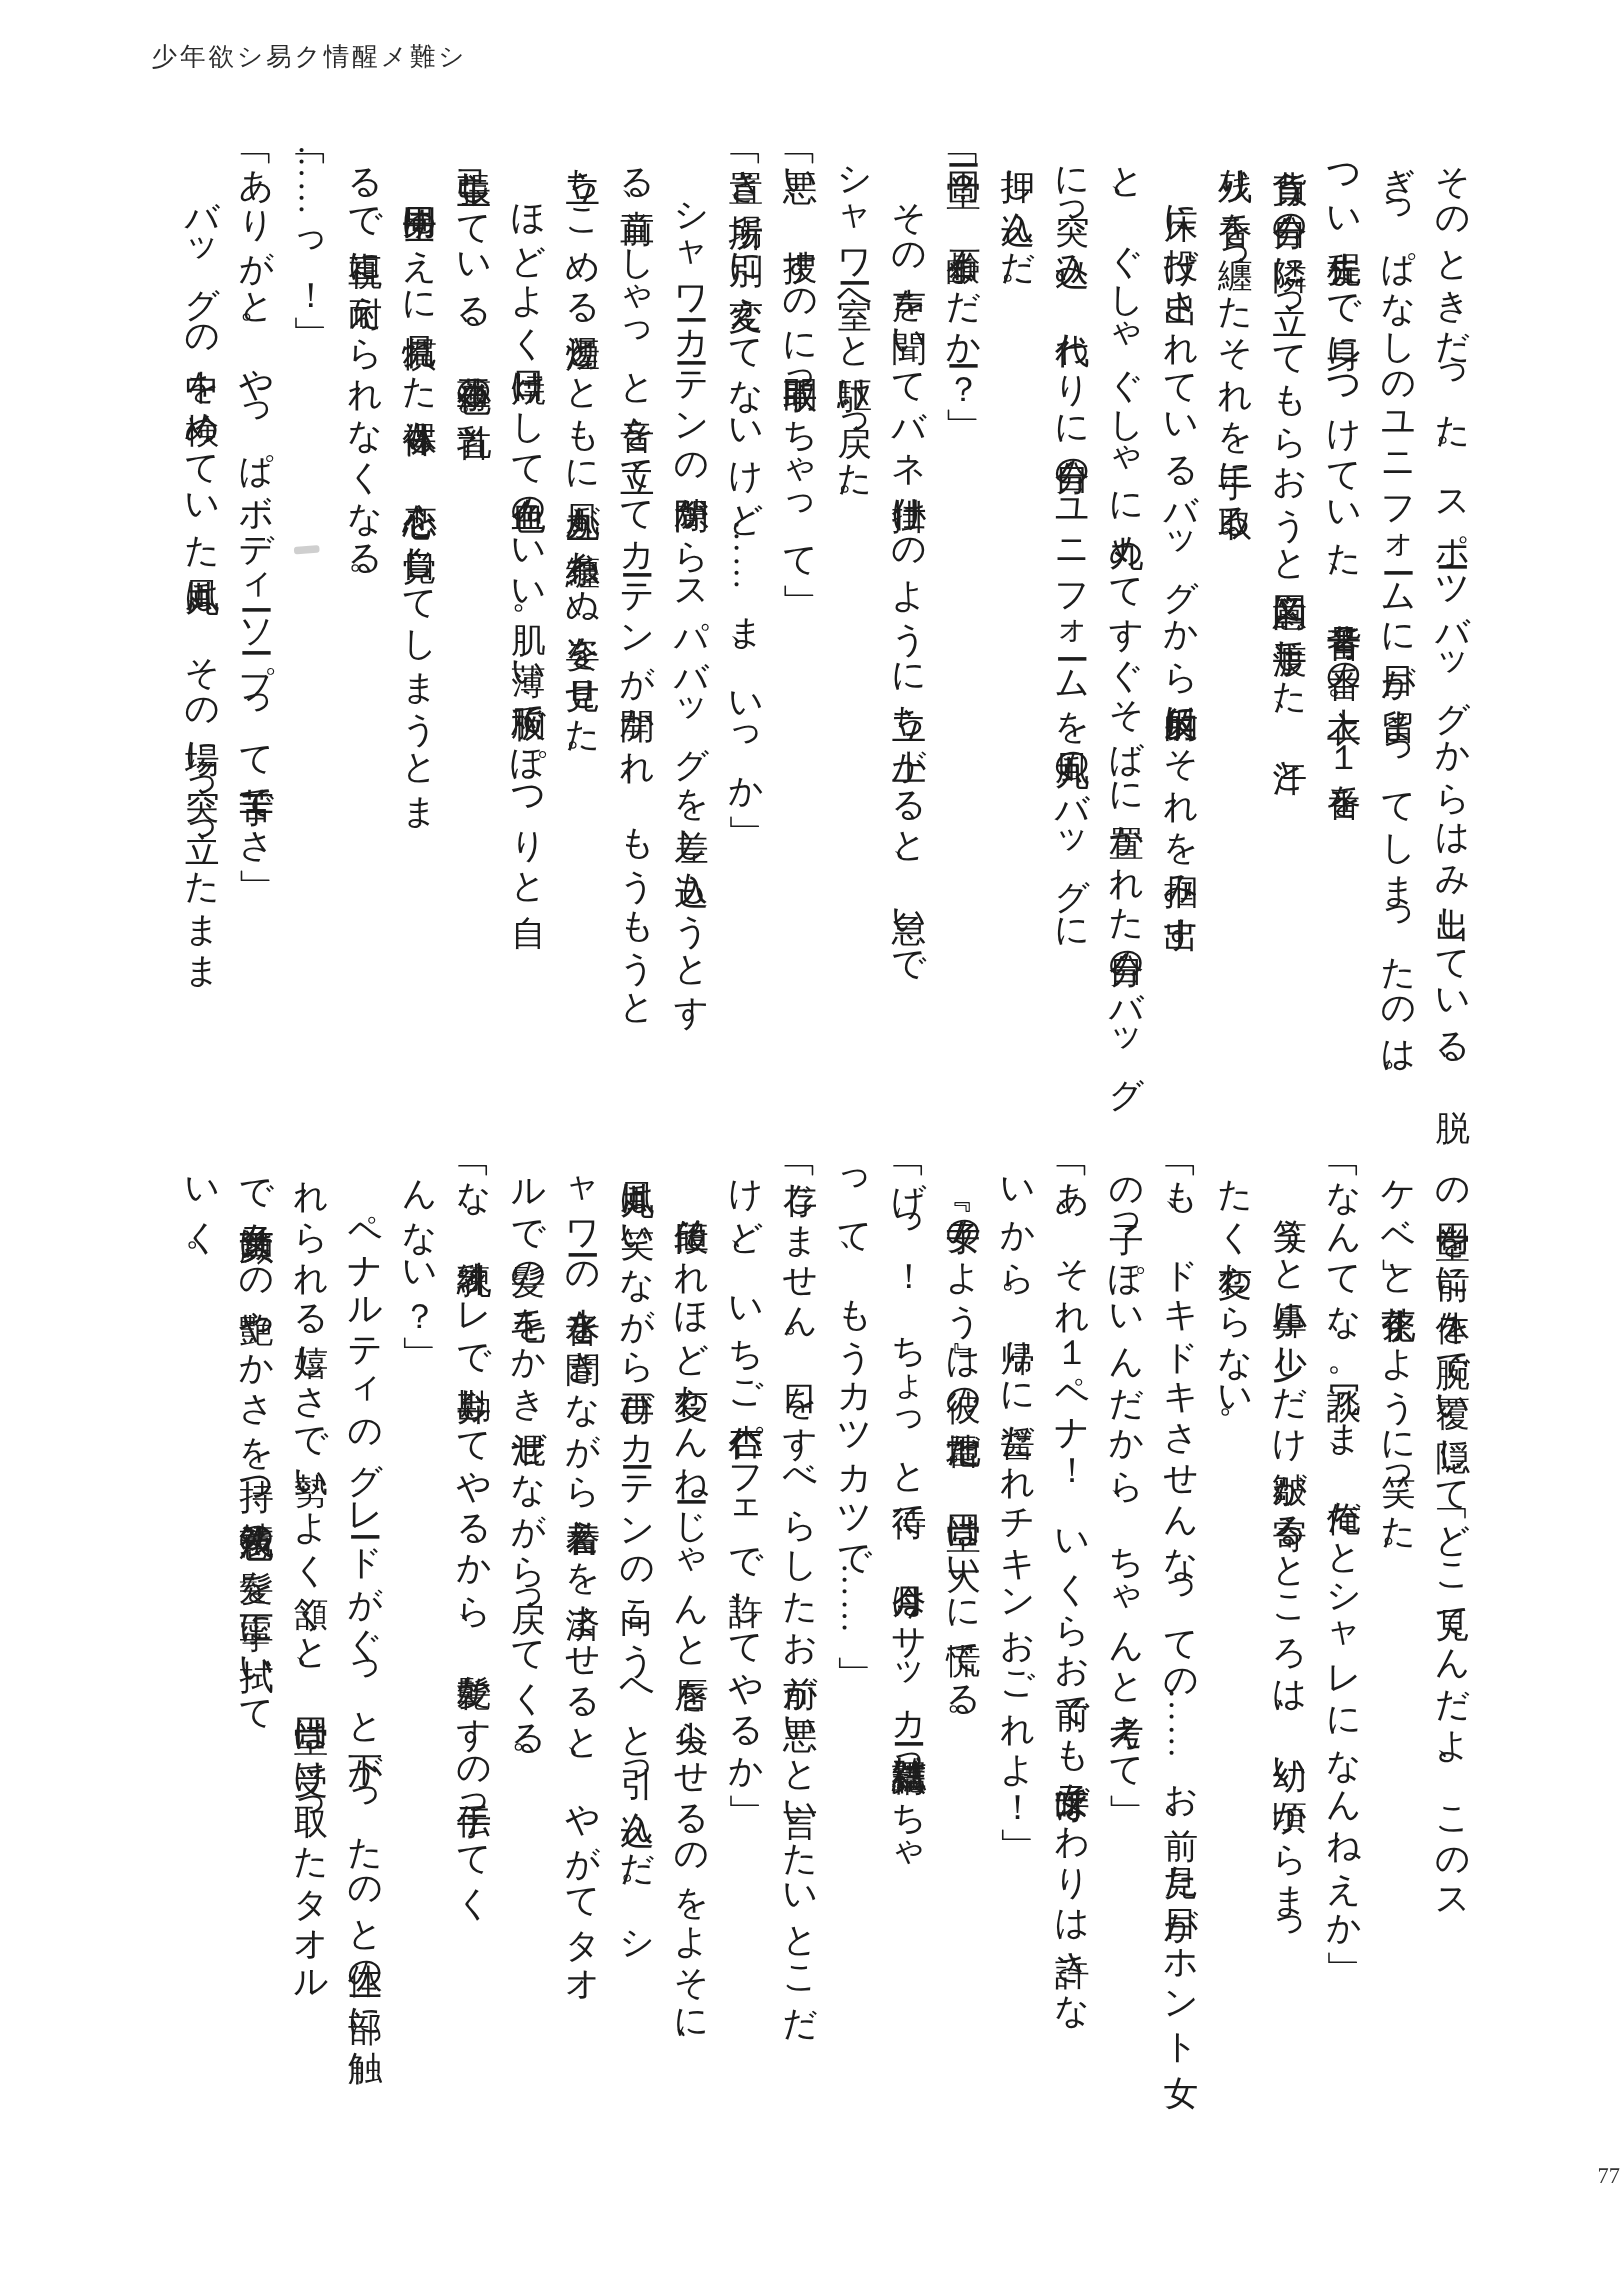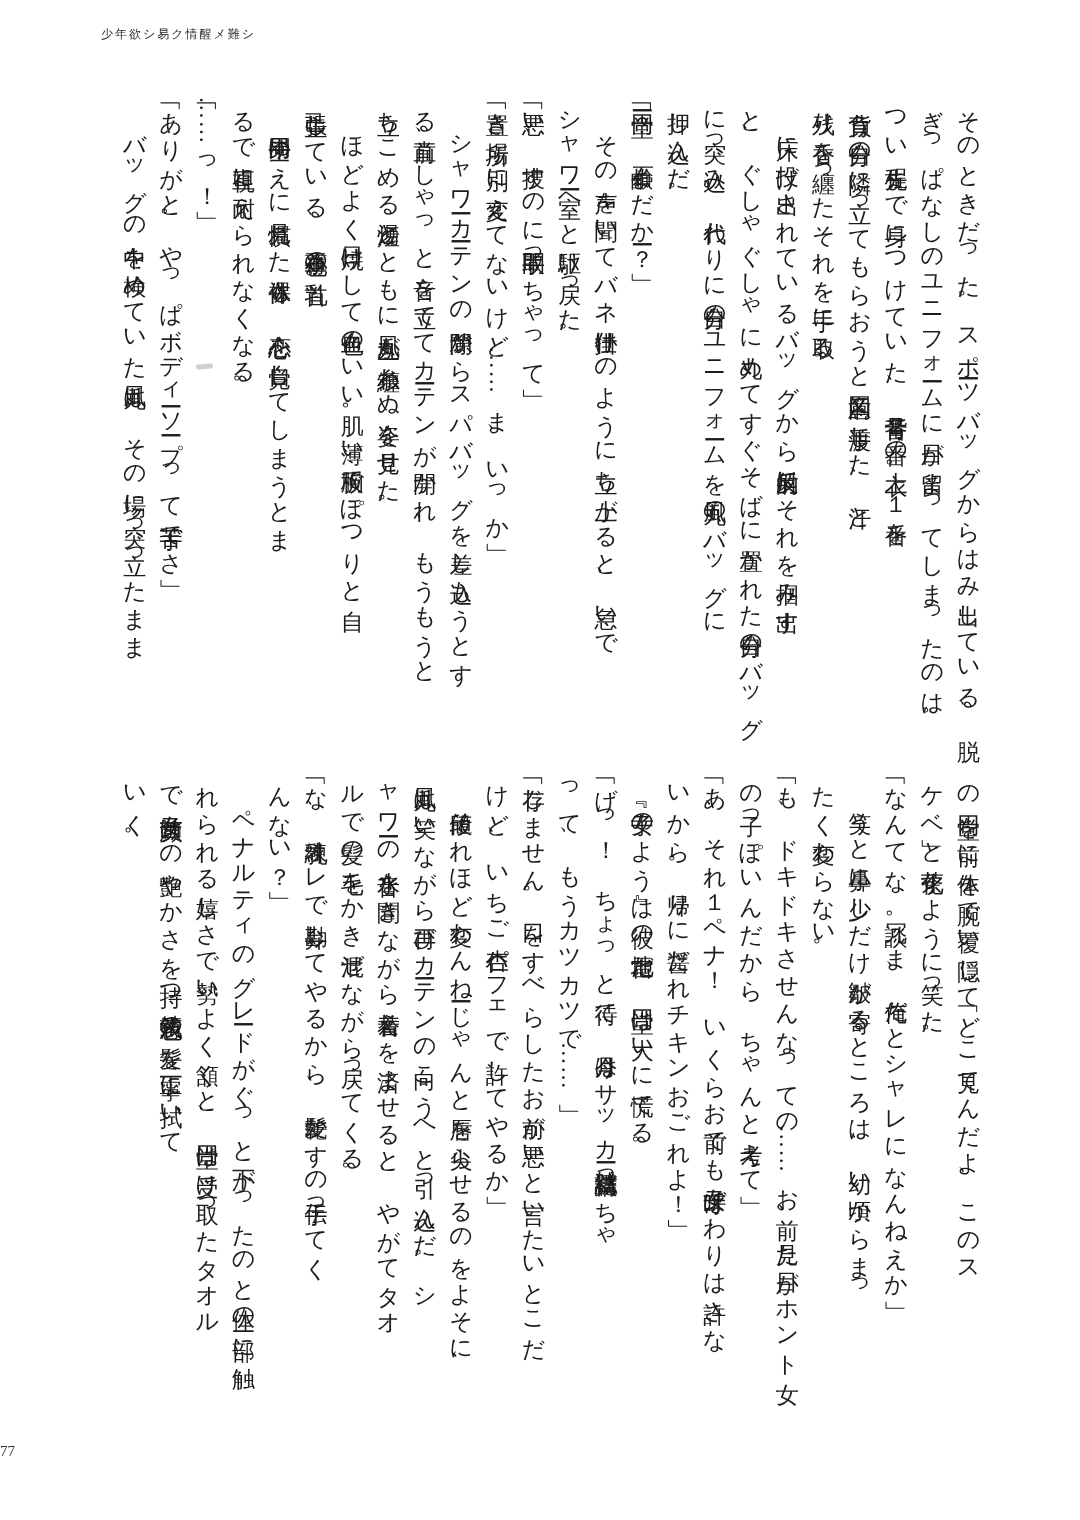--- a/index.html
+++ b/index.html
@@ -8,21 +8,21 @@
     width: 1080px;
     height: 1520px;
     background: #ffffff;
     overflow: hidden;
     font-family: "Liberation Serif", serif;
   }
   .header-title {
     position: absolute;
     left: 101px;
     top: 26px;
-    font-size: 12px;
+    font-size: 17px;
     letter-spacing: 2px;
     color: #2b2b2b;
     white-space: pre;
   }
   .vblock {
     position: absolute;
     right: 94px;
     width: 885px;
     height: 662px;
     writing-mode: vertical-rl;
@@ -33,21 +33,21 @@
     line-height: 36.25px;
     color: #1c1c1c;
   }
   .vblock-top { top: 95px; }
   .vblock-bottom { top: 770px; }
   .page-number {
     position: absolute;
     left: 0;
     right: 0;
     top: 1443px;
-    text-align: left;
+    text-align: right;
     font-size: 15px;
     color: #333;
   }
   .scan-artifact {
     position: absolute;
     left: 196px;
     top: 364px;
     width: 17px;
     height: 5px;
     background: #a8a8a8;

